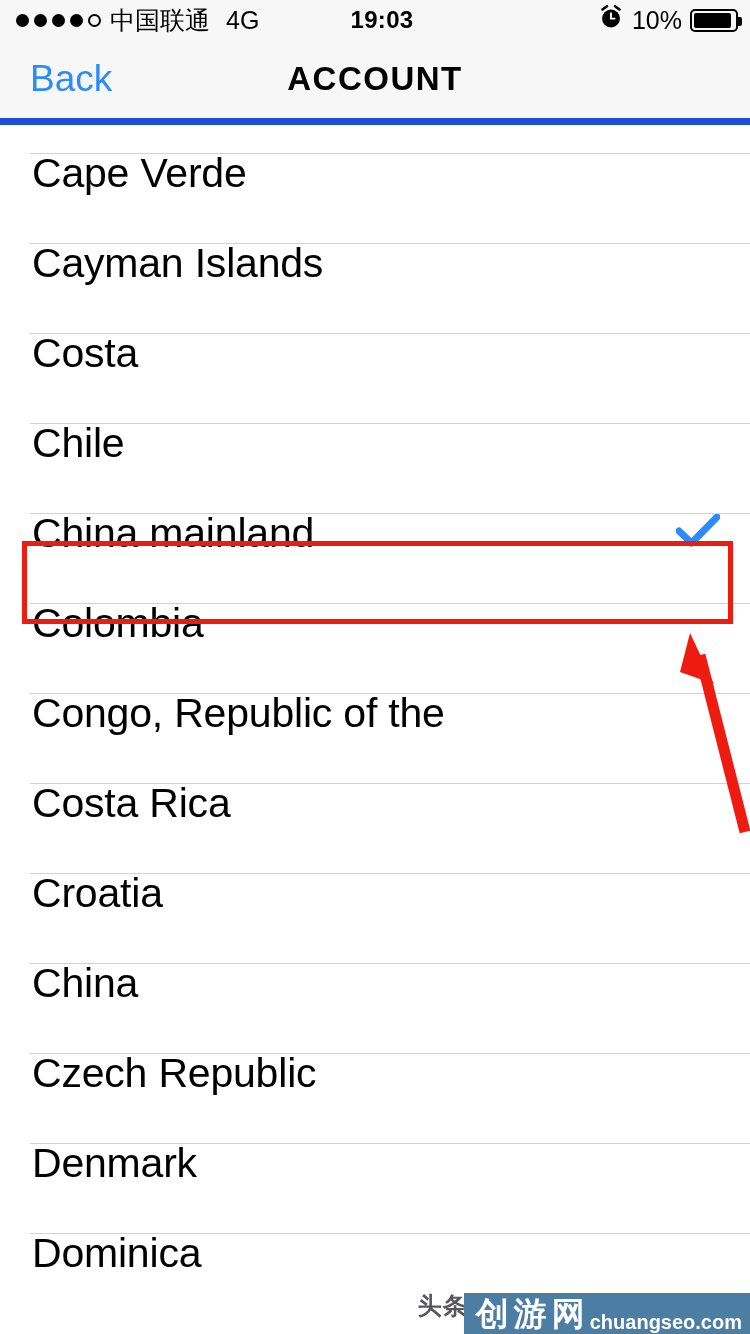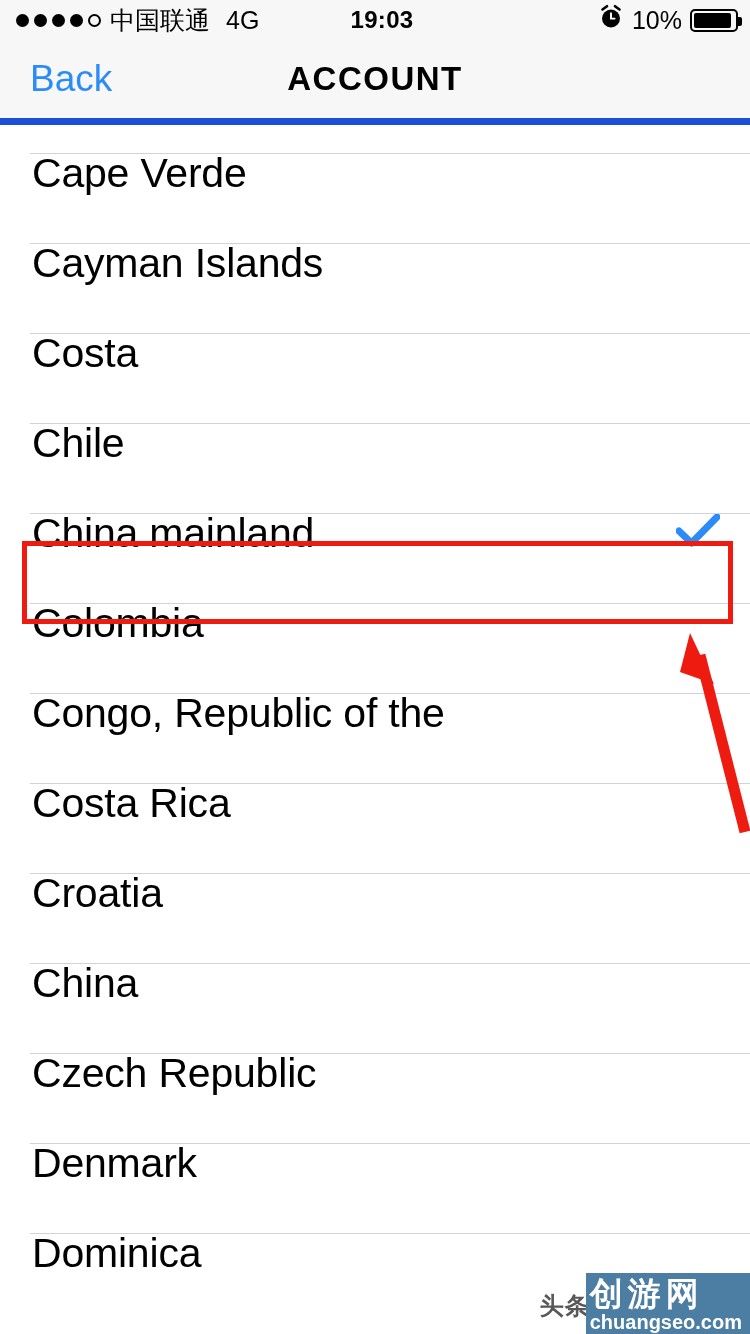--- a/index.html
+++ b/index.html
@@ -222,24 +222,24 @@
     font-size: 24px;
     color: #58585a;
     font-weight: bold;
     margin-right: -4px;
     margin-bottom: 12px;
     letter-spacing: 1px;
     font-family: "DejaVu Sans", sans-serif;
   }
   #watermark-logo {
     background: #4c7da3;
-    padding: 4px 8px 2px 4px;
-    display: flex;
-    flex-direction: column;
-    align-items: flex-start;
+    padding: 4px 8px 2px 12px;
+    display: flex;
+    flex-direction: row;
+    align-items: flex-end;
     line-height: 1;
   }
   #watermark-logo-cn {
     color: #ffffff;
     font-size: 33px;
     font-weight: bold;
     letter-spacing: 5px;
     font-family: "DejaVu Sans", sans-serif;
     margin-bottom: 2px;
     white-space: nowrap;

